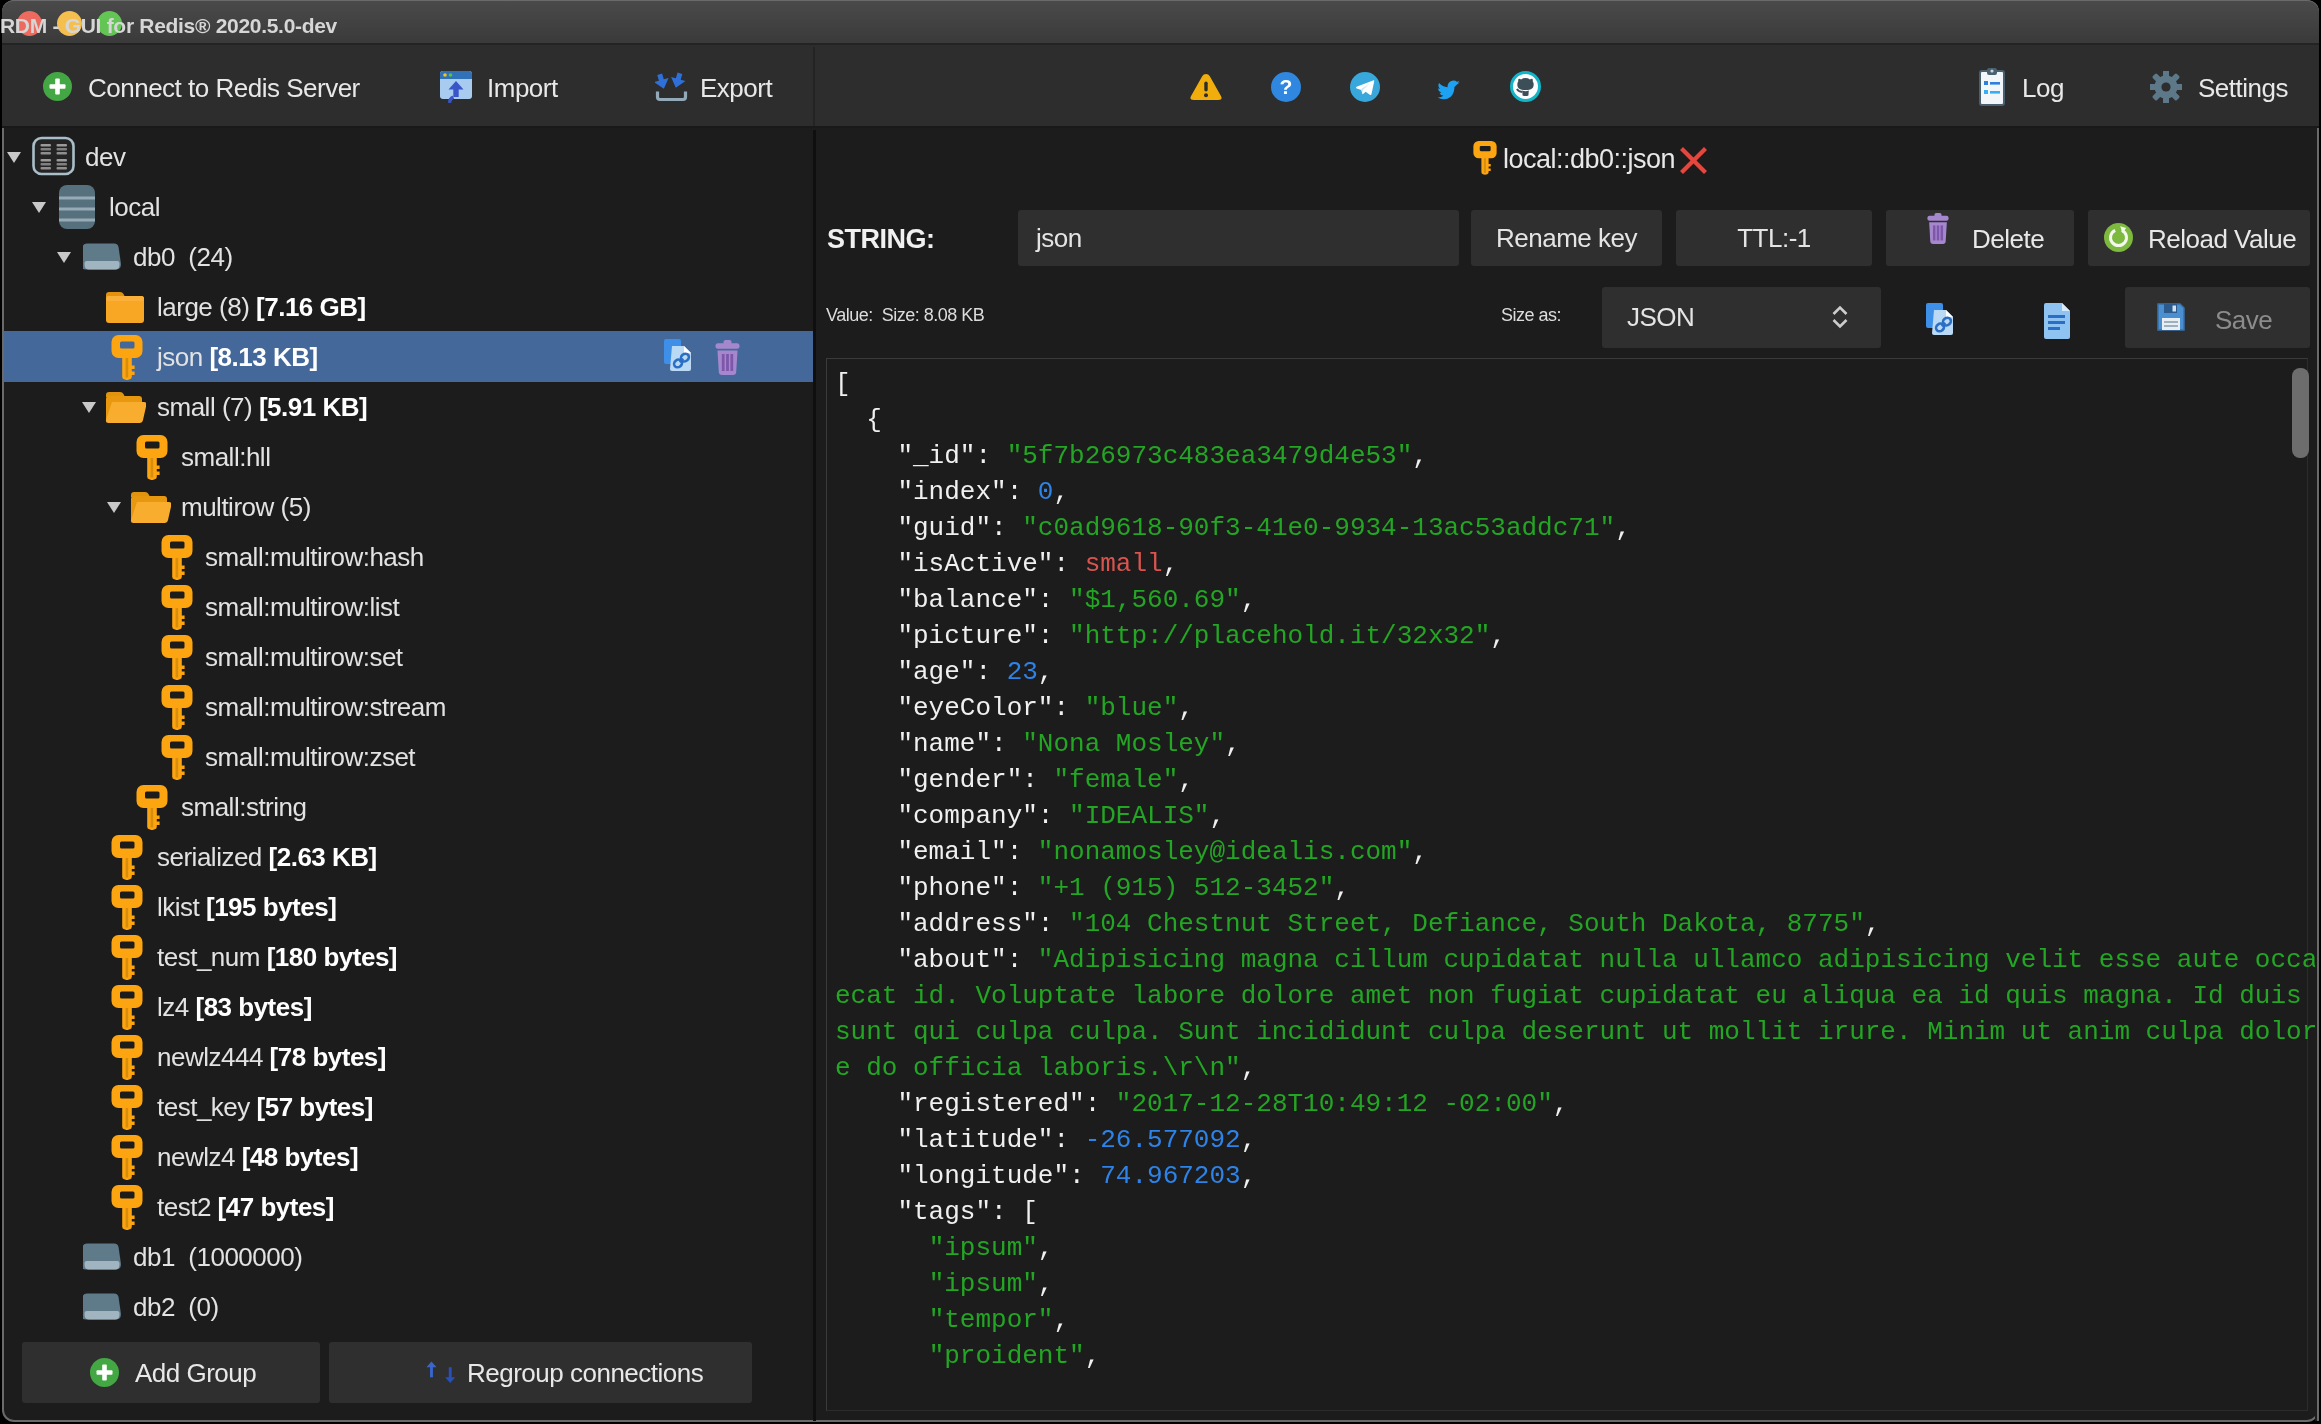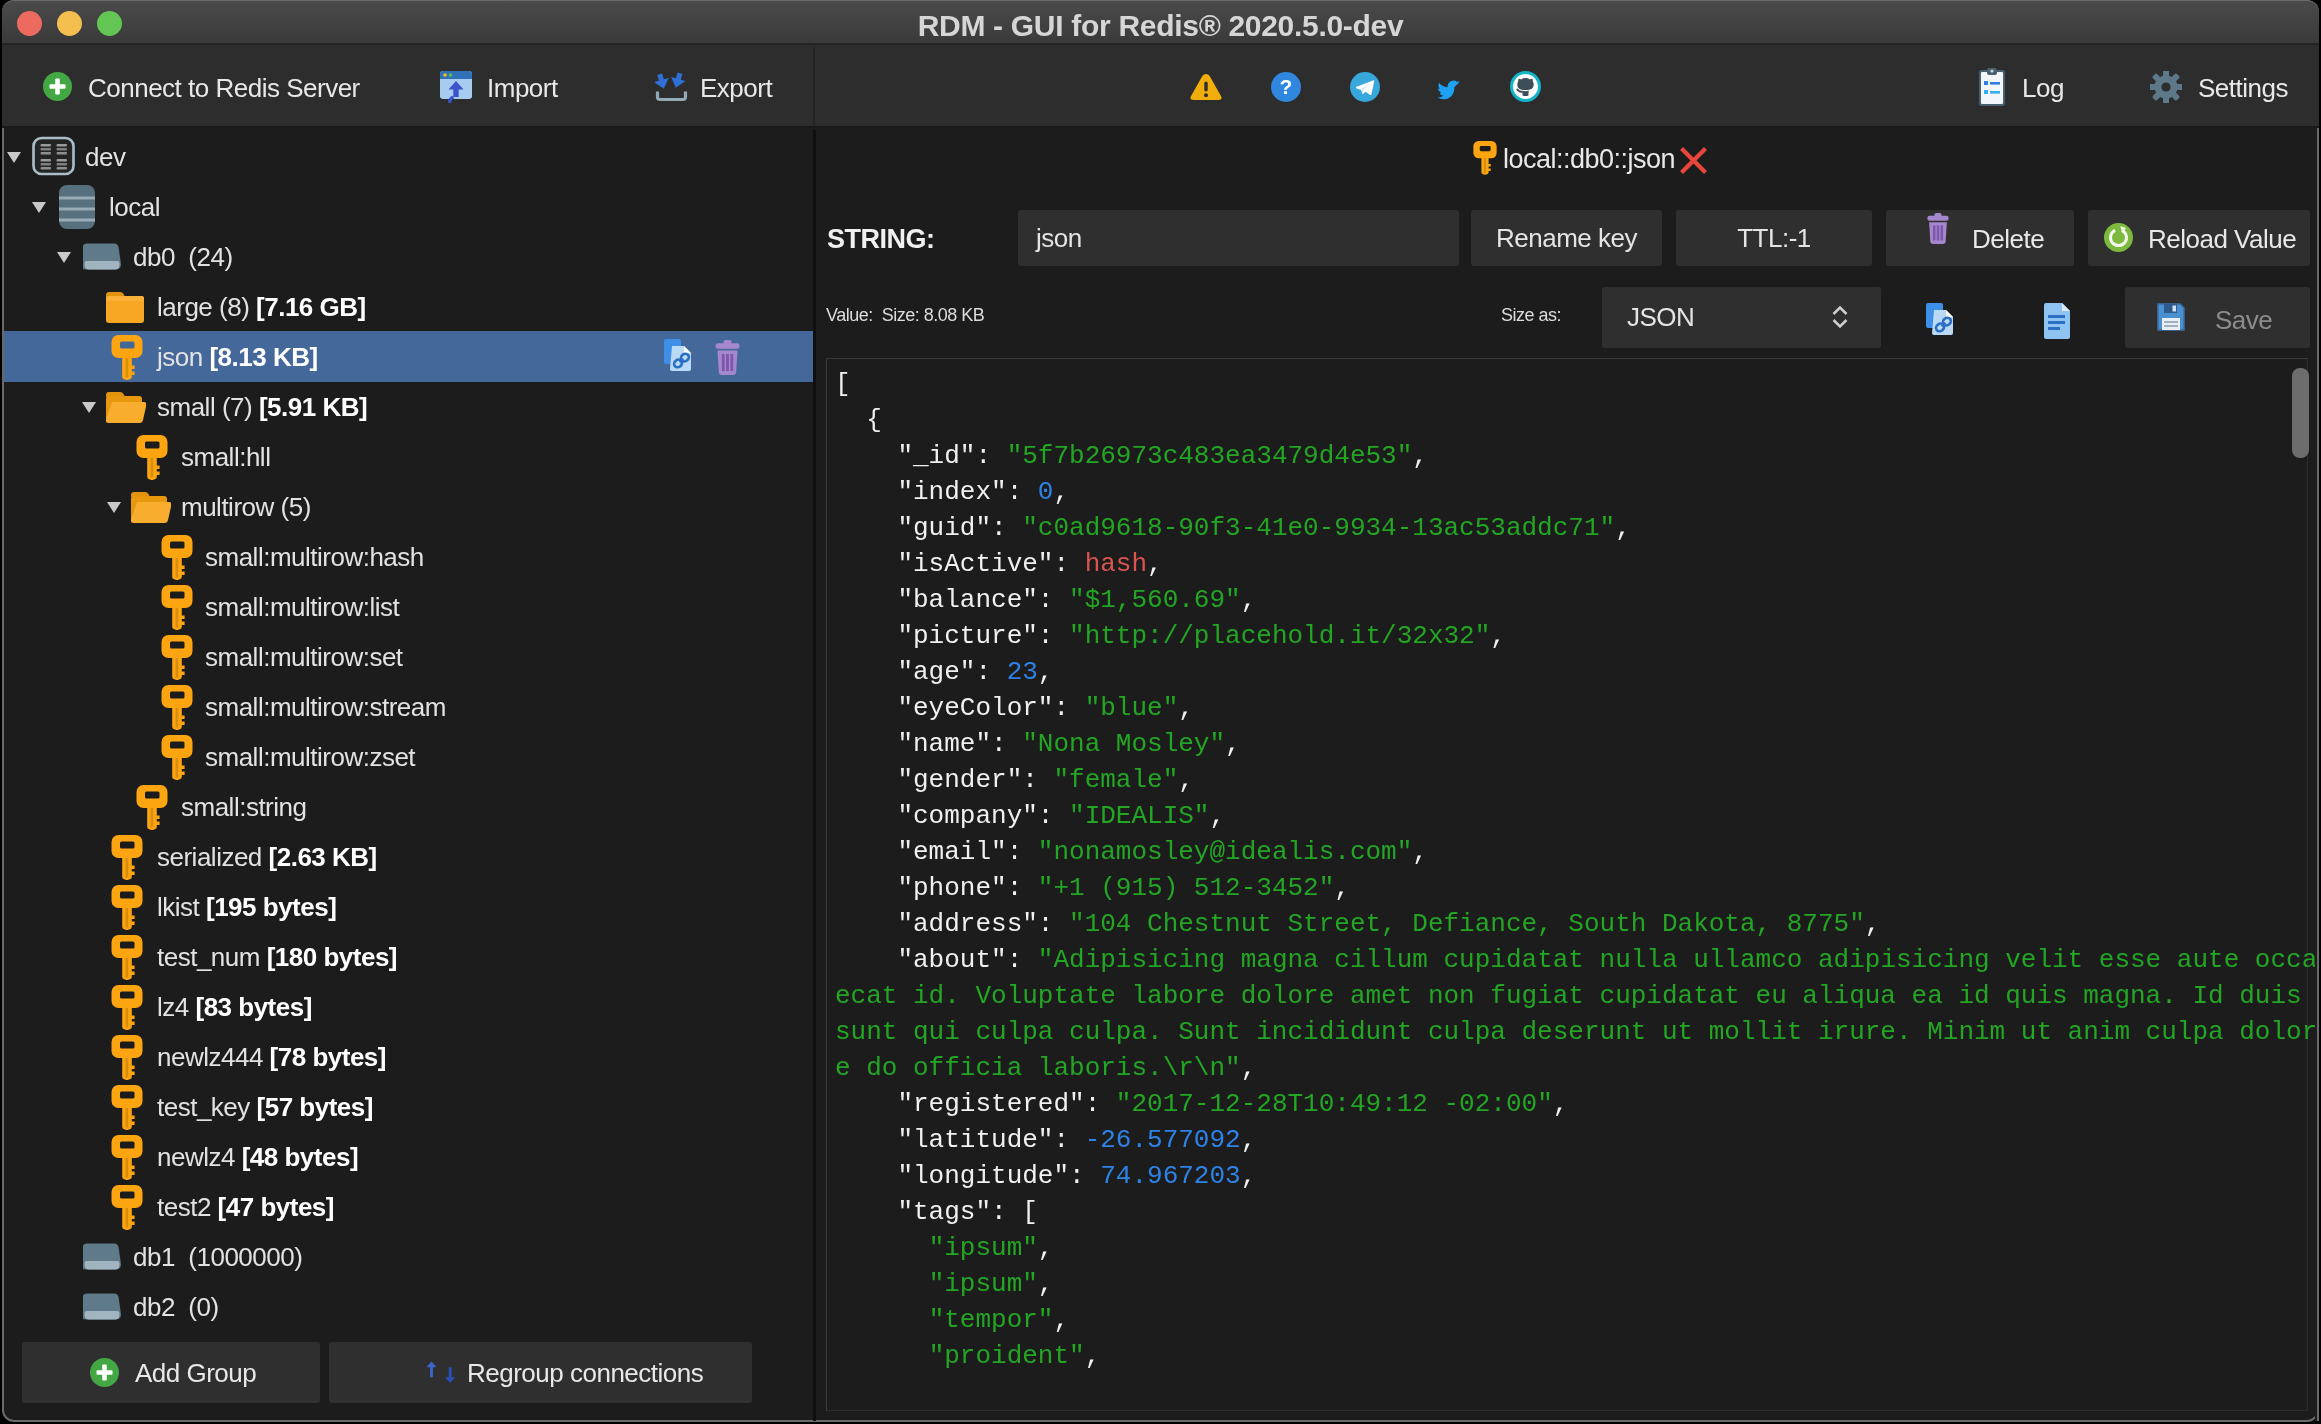--- a/index.html
+++ b/index.html
@@ -6,21 +6,21 @@
 .abs{position:absolute}
 #win{position:absolute;left:2px;top:0;width:2317px;height:1422px;
   border:2px solid #6a6a6a;border-top:1px solid #5a5a5a;border-radius:12px;
   overflow:hidden;background:#1c1c1c}
 #titlebar{position:absolute;left:2px;top:0;width:2317px;height:45px;
   border-radius:12px 12px 0 0;
   background:linear-gradient(#4a4a4a,#3a3a3a);border-top:1px solid #6a6a6a;
   border-bottom:2px solid #232323}
 .light{position:absolute;border-radius:50%;width:25px;height:25px;top:11px}
 #ttext{position:absolute;top:0;left:0;width:2321px;height:45px;line-height:52px;
-  text-align:center;color:#d6d6d6;font-size:30px;font-weight:600;letter-spacing:-0.3px}
+  text-align:left;color:#d6d6d6;font-size:21px;font-weight:600;letter-spacing:-0.3px}
 #toolbar{position:absolute;left:2px;top:45px;width:2317px;height:83px;
   background:#2d2d2d;border-bottom:2px solid #191919}
 #tooldiv{position:absolute;left:813px;top:47px;width:2px;height:79px;background:#242424}
 #paneldiv{position:absolute;left:813px;top:130px;width:3px;height:1291px;background:#0f0f0f}
 .tb{color:#e8e8e8;font-size:26px;letter-spacing:-0.5px}
 .row{position:absolute;height:50px;line-height:50px;color:#e2e2e2;font-size:26px;letter-spacing:-0.5px;white-space:pre}
 .row b{color:#fff;font-weight:700}
 #selrow{position:absolute;left:4px;top:331px;width:809px;height:51px;background:#45689a}
 .tri{position:absolute;width:0;height:0;border-left:7px solid transparent;
   border-right:7px solid transparent;border-top:11px solid #c9c9c9}
@@ -384,21 +384,21 @@
     <rect x="8" y="23" width="14" height="2" fill="#9fb0bd"></rect>
   </svg>
 <div class="abs" style="left:2215px;top:305px;color:#8c8c8c;font-size:26px;letter-spacing:-0.5px">Save</div>
 <div id="editor"></div>
 <div id="code">
 <div>[</div>
 <div>  {</div>
 <div>    "_id": <span class="s">"5f7b26973c483ea3479d4e53"</span>,</div>
 <div>    "index": <span class="n">0</span>,</div>
 <div>    "guid": <span class="s">"c0ad9618-90f3-41e0-9934-13ac53addc71"</span>,</div>
-<div>    "isActive": <span class="t">hash</span>,</div>
+<div>    "isActive": <span class="t">small</span>,</div>
 <div>    "balance": <span class="s">"$1,560.69"</span>,</div>
 <div>    "picture": <span class="s">"http://placehold.it/32x32"</span>,</div>
 <div>    "age": <span class="n">23</span>,</div>
 <div>    "eyeColor": <span class="s">"blue"</span>,</div>
 <div>    "name": <span class="s">"Nona Mosley"</span>,</div>
 <div>    "gender": <span class="s">"female"</span>,</div>
 <div>    "company": <span class="s">"IDEALIS"</span>,</div>
 <div>    "email": <span class="s">"nonamosley@idealis.com"</span>,</div>
 <div>    "phone": <span class="s">"+1 (915) 512-3452"</span>,</div>
 <div>    "address": <span class="s">"104 Chestnut Street, Defiance, South Dakota, 8775"</span>,</div>

